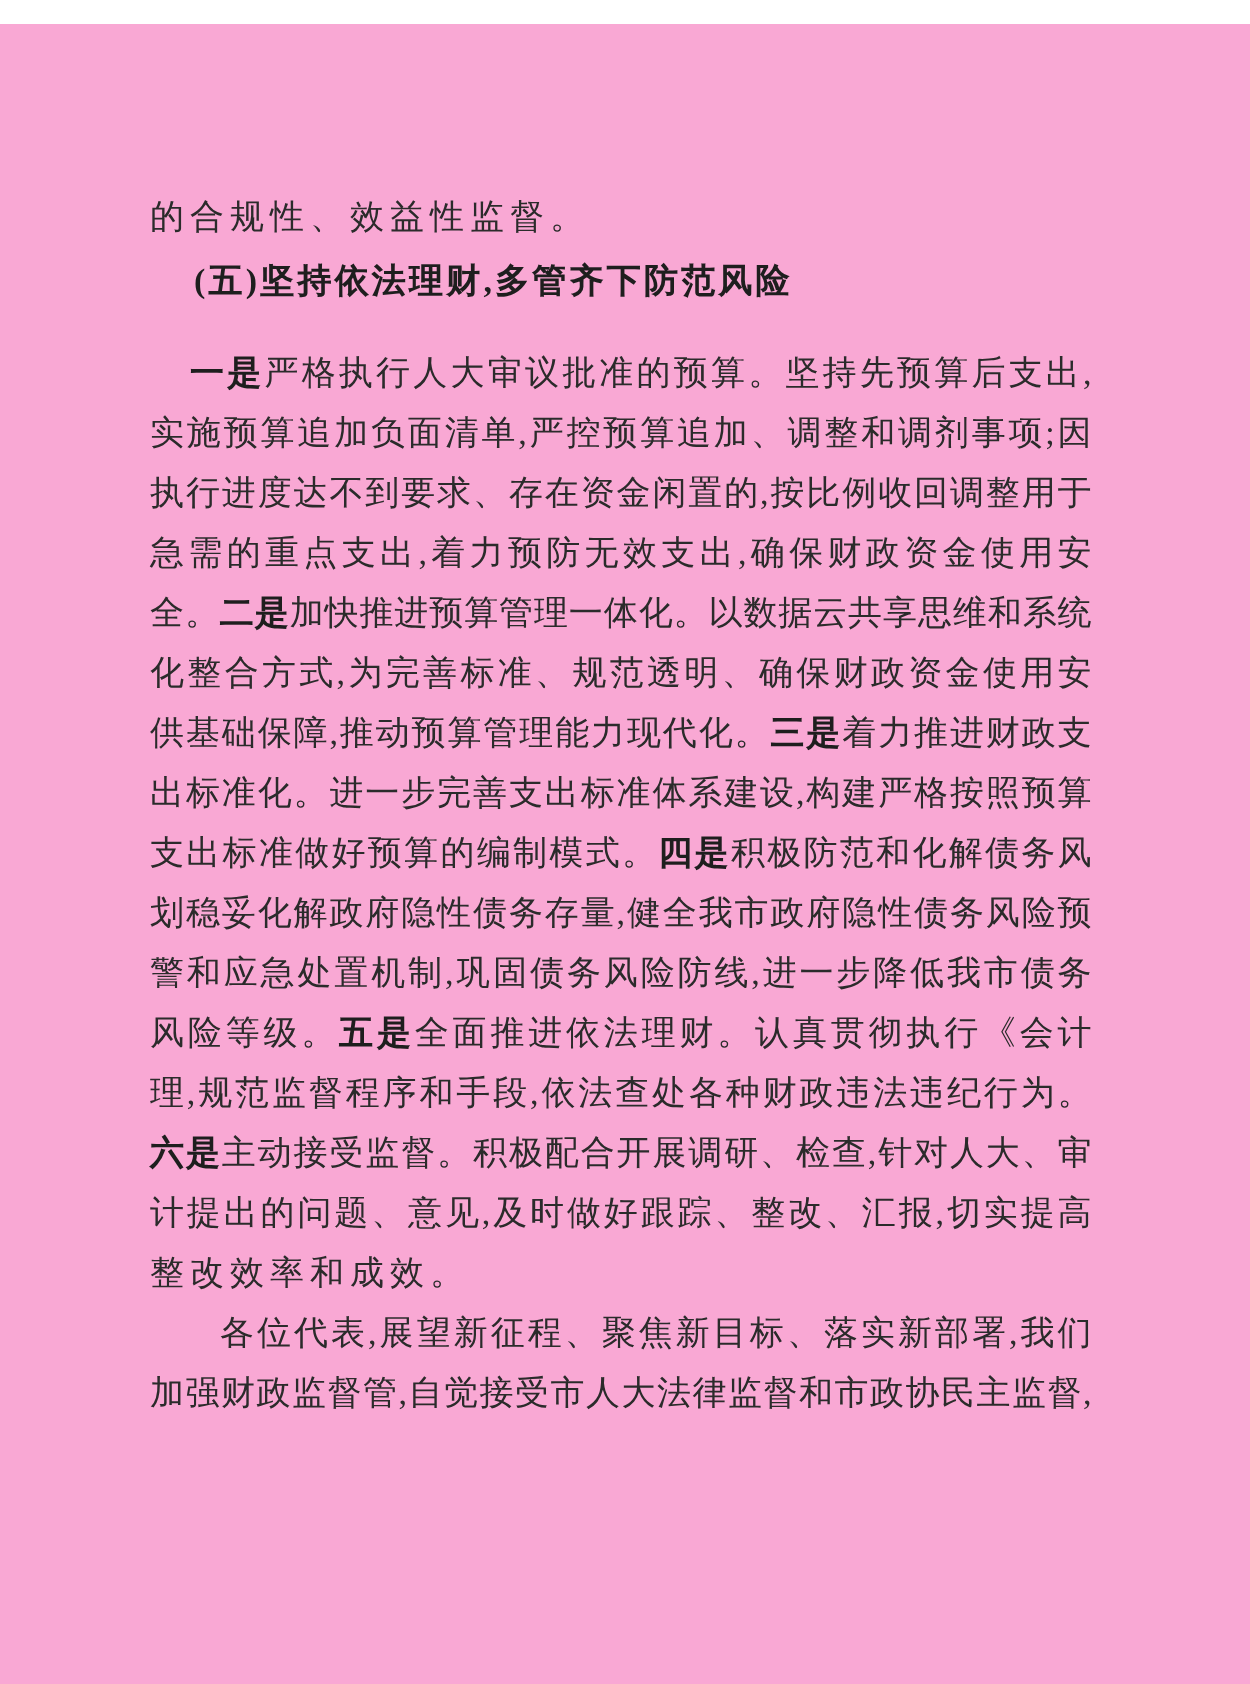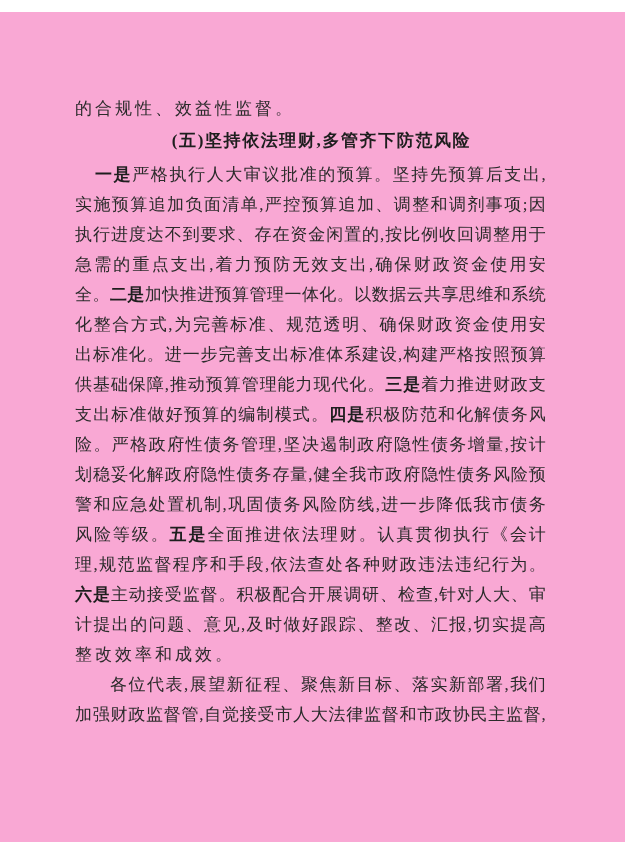--- a/index.html
+++ b/index.html
@@ -46,46 +46,44 @@
   }
   
   .line.plain {
     text-align: left;
     letter-spacing: 3px;
   }
   .line.heading {
     font-weight: 700;
     letter-spacing: 1.6px;
     margin-top: 2px;
-    margin-bottom: 4px;
+    margin-bottom: 16px;
     color: #1e1e1e;
-    text-align: center;
   }
   .b {
     font-weight: 700;
     color: #1e1e1e;
   }
 </style>
 </head>
 <body>
 
 <div class="page">
   <div class="doc-body" style="color: rgb(43, 43, 43);">
       <div class="line plain"><span>的合规性、效益性监督。</span></div>
       <div class="line plain heading" style="text-indent: 22px;"><span class="b">(五)坚持依法理财,多管齐下防范风险</span></div>
       <div class="line justify" style="text-indent: 20px;"><span class="b">一是</span><span>严格执行人大审议批准的预算。坚持先预算后支出,</span></div>
       <div class="line justify"><span>实施预算追加负面清单,严控预算追加、调整和调剂事项;因</span></div>
       <div class="line justify"><span>执行进度达不到要求、存在资金闲置的,按比例收回调整用于</span></div>
       <div class="line justify"><span>急需的重点支出,着力预防无效支出,确保财政资金使用安</span></div>
       <div class="line justify"><span>全。</span><span class="b">二是</span><span>加快推进预算管理一体化。以数据云共享思维和系统</span></div>
       <div class="line justify"><span>化整合方式,为完善标准、规范透明、确保财政资金使用安</span></div>
+      <div class="line justify"><span>供基础保障,推动预算管理能力现代化。</span><span class="b">三是</span><span>着力推进财政支</span></div>
       <div class="line justify"><span>出标准化。进一步完善支出标准体系建设,构建严格按照预算</span></div>
-      <div class="line justify"><span>供基础保障,推动预算管理能力现代化。</span><span class="b">三是</span><span>着力推进财政支</span></div>
       <div class="line justify"><span>支出标准做好预算的编制模式。</span><span class="b">四是</span><span>积极防范和化解债务风</span></div>
-      <div class="line justify"><span>险。严格政府性债务管理,坚决遏制政府隐性债务增量,按计</span></div>
       <div class="line justify"><span>划稳妥化解政府隐性债务存量,健全我市政府隐性债务风险预</span></div>
       <div class="line justify"><span>警和应急处置机制,巩固债务风险防线,进一步降低我市债务</span></div>
       <div class="line justify"><span>风险等级。</span><span class="b">五是</span><span>全面推进依法理财。认真贯彻执行《会计</span></div>
       <div class="line justify"><span>理,规范监督程序和手段,依法查处各种财政违法违纪行为。</span></div>
       <div class="line justify"><span class="b">六是</span><span>主动接受监督。积极配合开展调研、检查,针对人大、审</span></div>
       <div class="line justify"><span>计提出的问题、意见,及时做好跟踪、整改、汇报,切实提高</span></div>
       <div class="line plain"><span>整改效率和成效。</span></div>
       <div class="line justify" style="text-indent: 35px; font-family: Liberation Serif, serif;"><span>各位代表,展望新征程、聚焦新目标、落实新部署,我们</span></div>
       <div class="line justify"><span>加强财政监督管,自觉接受市人大法律监督和市政协民主监督,</span></div>
     </div>

